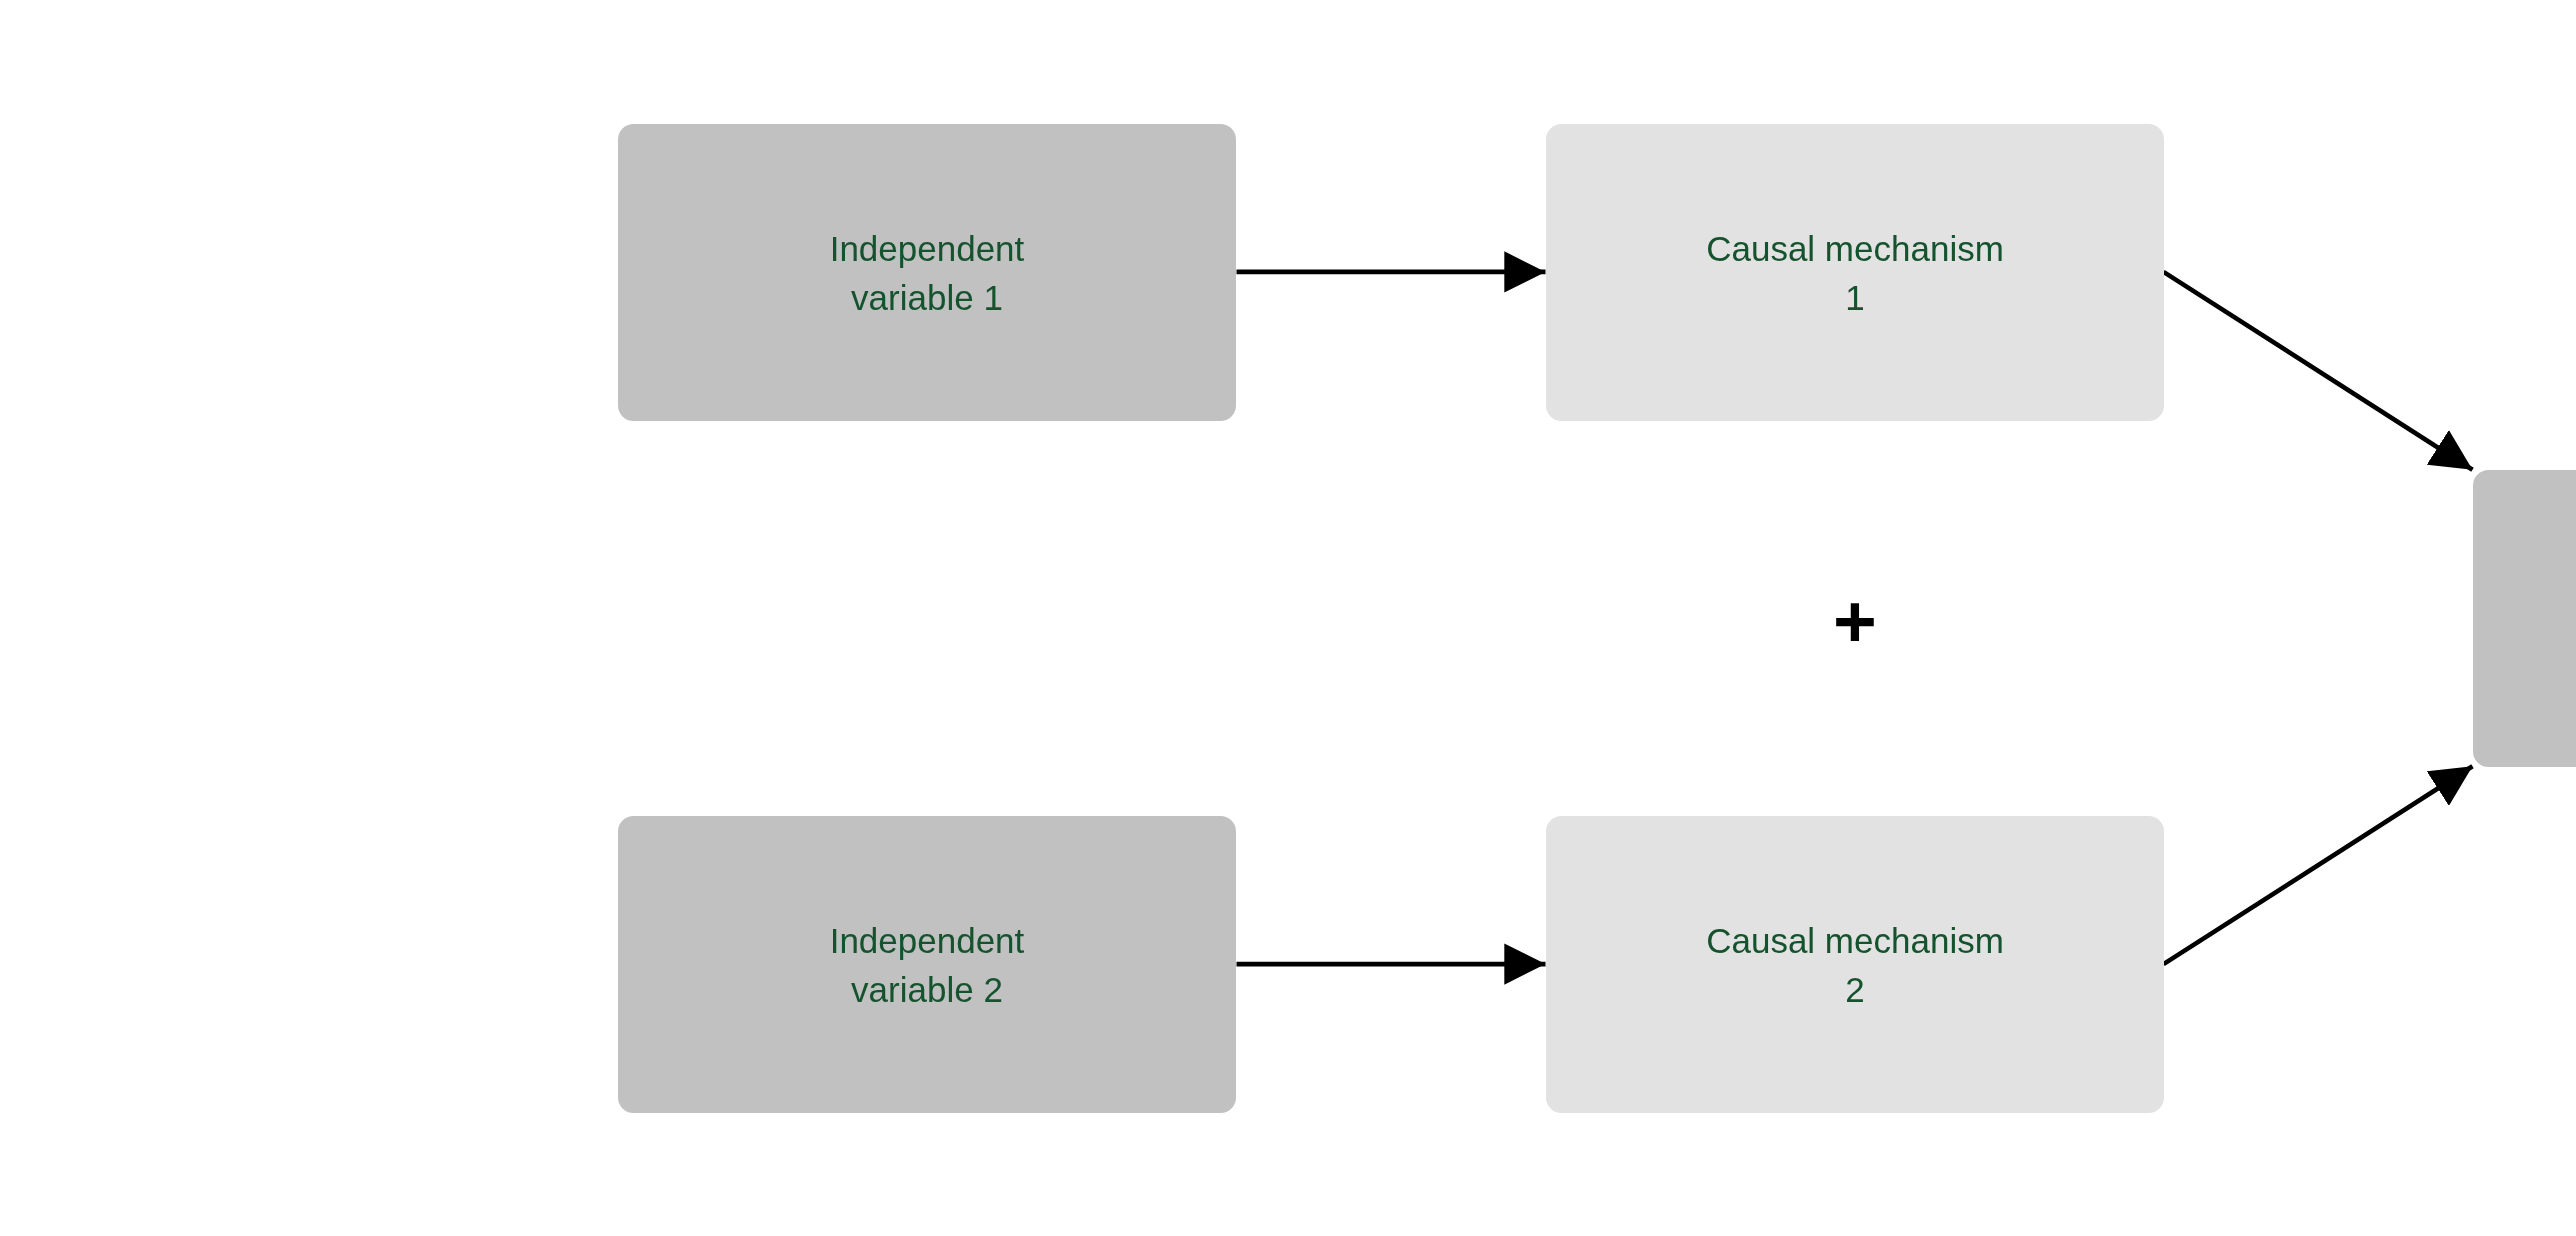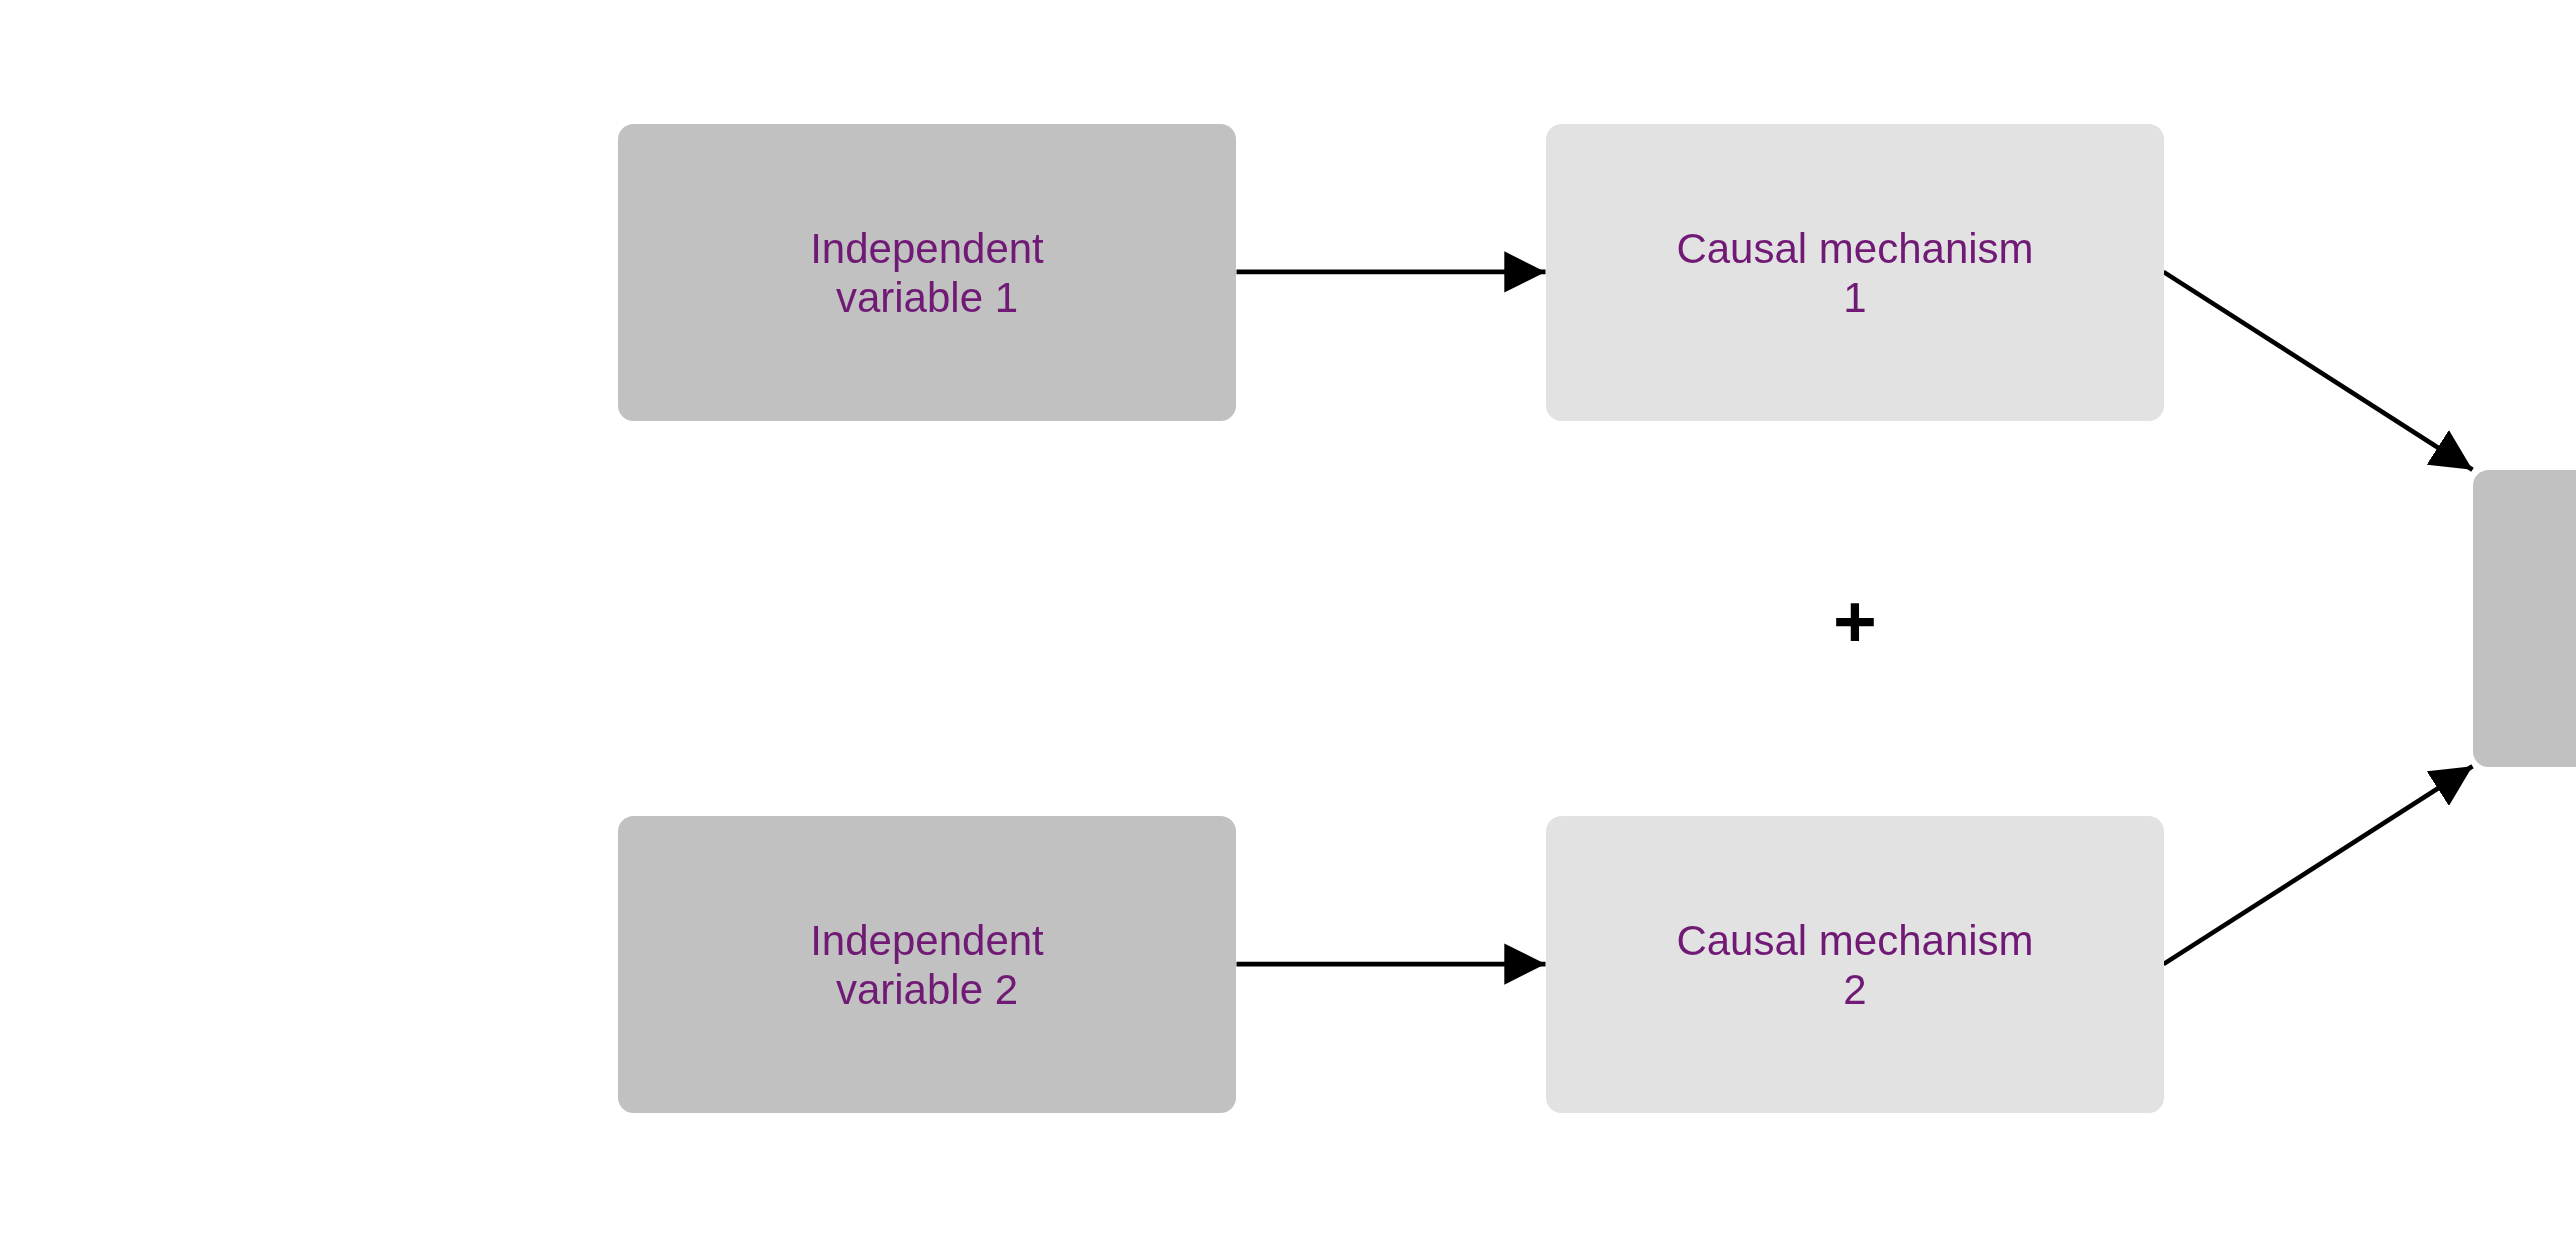--- a/index.html
+++ b/index.html
@@ -33,23 +33,23 @@
     border-radius: 15.5px;
     display: flex;
     align-items: center;
     justify-content: center;
     text-align: center;
   }
   .node--dark { background: #c1c1c1; }
   .node--light { background: #e2e2e2; }
   .node-label {
     white-space: pre-line;
-    font-size: 42px;
+    font-size: 35px;
     line-height: 49px;
-    color: #701a75;
+    color: #14532d;
   }
   #node-iv1 { left: 618px; top: 124px; }
   #node-cm1 { left: 1546px; top: 124px; }
   #node-iv2 { left: 618px; top: 816px; }
   #node-cm2 { left: 1546px; top: 816px; }
   #node-dv  { left: 2473px; top: 470px; }
   .plus-operator {
     position: absolute;
     left: 1752px;
     top: 518px;

